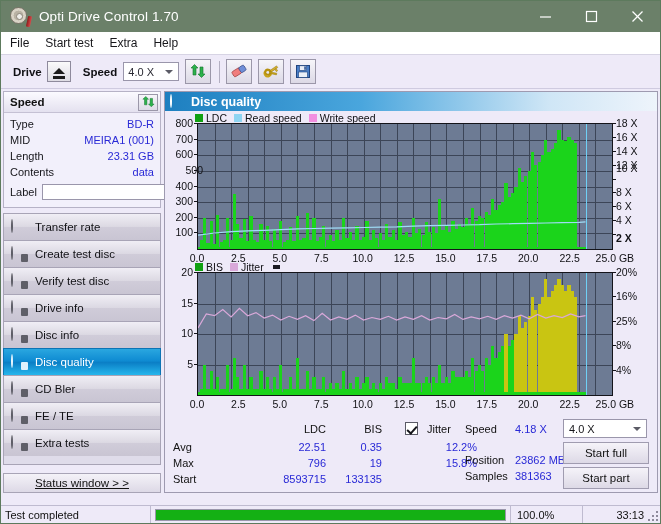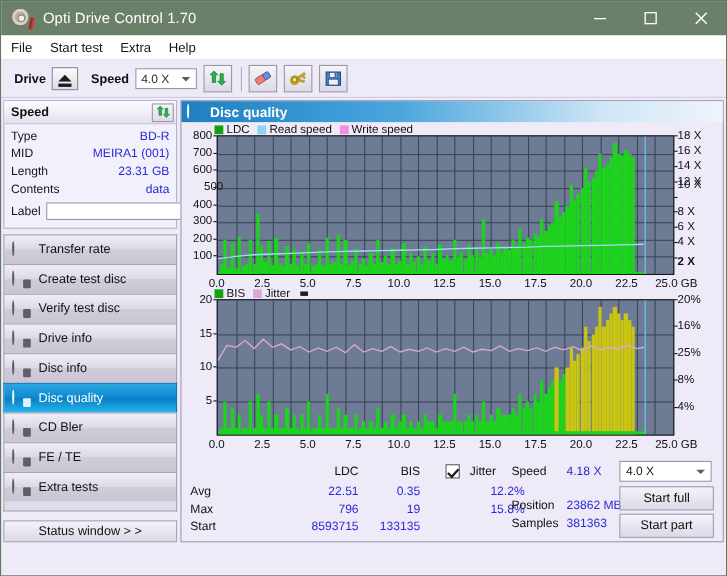--- a/index.html
+++ b/index.html
@@ -140,21 +140,21 @@
   .navbtn.sel .nic-disc{
     background:radial-gradient(circle at 50% 50%,#ffffff 0 16%,#cfe9f8 18% 45%,#ffffff 47% 76%,#bcdff5 78% 100%);
     border-color:#e8f6ff;
   }
   .nic-mark{position:absolute;right:0;bottom:0;width:7px;height:8px;background:#5f5f68;border-radius:1px;}
   .navbtn.sel .nic-mark{background:#dff1fd;}
   .nav-gap{height:9px;background:#dfdcea;border:1px solid #a8a4b6;border-top:none;box-sizing:border-box;}
   .statusbtn{
     margin-top:5px;height:20px;display:flex;align-items:center;justify-content:center;
     background:linear-gradient(180deg,#f4f2f8,#ddd9e6);border:1px solid #a8a4b6;box-sizing:border-box;
-    font-size:11.5px;color:#111;
+    font-size:11.5px;color:#111;text-decoration:underline;
   }
   
   .main{
     flex:1 1 auto;margin-left:3px;border:1px solid #9e9ab0;background:#eeeaf8;
     box-sizing:border-box;display:flex;flex-direction:column;
   }
   .main-head{
     height:19px;display:flex;align-items:center;padding-left:5px;
     background:linear-gradient(90deg,#1d7fc0 0%,#4aa6dd 40%,#cfe6f6 78%,#eef4fb 100%);
   }
@@ -821,13 +821,31 @@
           <div class="axlabel" style="left: 239px; top: 287px; transform: translateX(-50%);">12.5</div>
           <div class="axlabel" style="left: 280.4px; top: 287px; transform: translateX(-50%);">15.0</div>
           <div class="axlabel" style="left: 321.8px; top: 287px; transform: translateX(-50%);">17.5</div>
           <div class="axlabel" style="left: 363.2px; top: 287px; transform: translateX(-50%);">20.0</div>
           <div class="axlabel" style="left: 404.6px; top: 287px; transform: translateX(-50%);">22.5</div>
           <div class="axlabel" style="left: 446px; top: 287px; transform: translateX(-40%);">25.0 GB</div>
         </div>
     </div>
   </div>
 
+  <div class="statusbar">
+    <div class="sb-cell sb-text">Test completed</div>
+    <div class="sb-cell sb-progress">
+      <div class="pbar">
+          <i id="pbar-fill" style="width: 100%;"></i>
+        </div>
+    </div>
+    <div class="sb-cell sb-pct">100.0%</div>
+    <div class="sb-cell sb-time">33:13</div>
+    <div class="grip">
+      <i style="right:0;bottom:0"></i>
+        <i style="right:4px;bottom:0"></i>
+        <i style="right:8px;bottom:0"></i>
+      <i style="right:0;bottom:4px"></i>
+        <i style="right:4px;bottom:4px"></i>
+        <i style="right:0;bottom:8px"></i>
+    </div>
+  </div>
 </div>
 
 </body></html>

